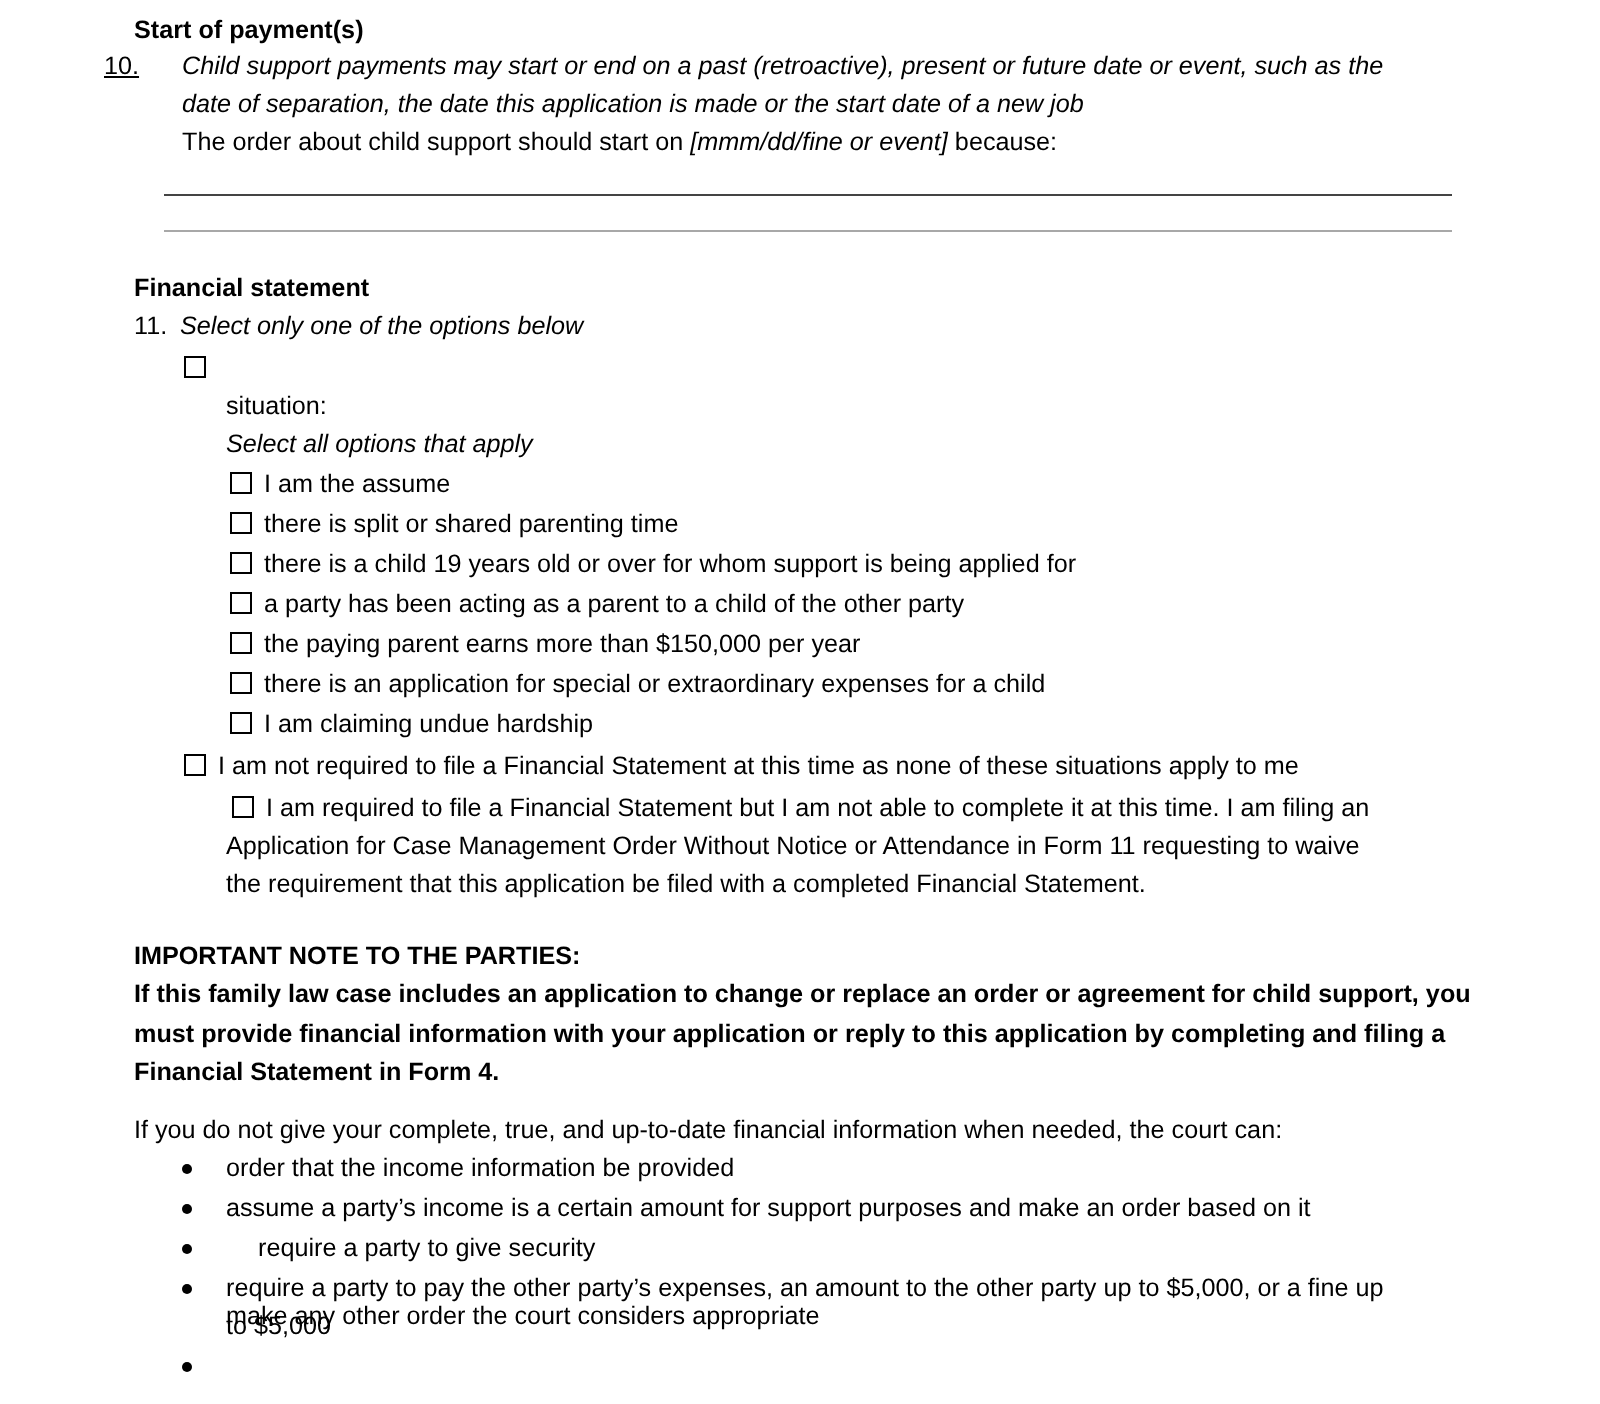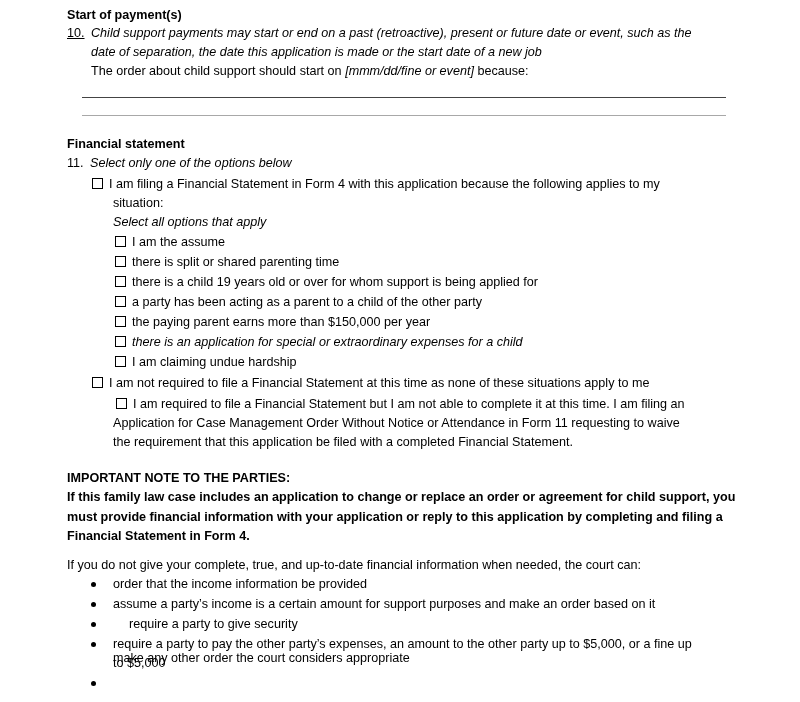--- a/index.html
+++ b/index.html
@@ -10,41 +10,41 @@
   .i { font-style:italic; }
   .cb { display:inline-block; width:9px; height:9px; border:1px solid #000; vertical-align:-1px; margin-right:6px; box-sizing:content-box; }
   .line1 { position:absolute; left:82px; width:644px; top:97px; height:0; border-top:1.3px solid #444; }
   .line2 { position:absolute; left:82px; width:644px; top:115px; height:0; border-top:1.6px solid #a8a8a8; }
   .bullet { position:absolute; width:5px; height:5px; border-radius:50%; background:#000; }
 </style>
 </head>
 <body>
 
 <div class="abs b" style="left:67px; top:7px;">Start of payment(s)</div>
-<div class="abs" style="left:67px; top:25px;text-decoration:underline;">10.</div>
+<div class="abs" style="left:52px; top:25px;text-decoration:underline;">10.</div>
 <div class="abs i" style="left:91px; top:25px;">Child support payments may start or end on a past (retroactive), present or future date or event, such as the</div>
 <div class="abs i" style="left:91px; top:44px;">date of separation, the date this application is made or the start date of a new job</div>
 <div class="abs" style="left:91px; top:63px;"><span>The order about child support should start on </span><span class="i">[mmm/dd/fine or event]</span><span> because:</span></div>
 <div class="line1"></div>
 <div class="line2"></div>
 
 <div class="abs b" style="left:67px; top:136px;">Financial statement</div>
 <div class="abs" style="left:67px; top:155px;">11.</div>
 <div class="abs i" style="left:90px; top:155px;">Select only one of the options below</div>
 
-<div class="abs" style="left:92px; top:176px;"><span class="cb"></span><span>I am filing a Financial Statement in Form 4 with this application because the following applies to my</span></div>
+<div class="abs" style="left:92px; top:176px;"><span class="cb"></span></div>
 <div class="abs" style="left:113px; top:195px;">situation:</div>
 <div class="abs i" style="left:113px; top:214px;">Select all options that apply</div>
 
 <div class="abs" style="left:115px; top:234px;"><span class="cb"></span><span>I am the assume</span></div>
 <div class="abs" style="left:115px; top:254px;"><span class="cb"></span><span>there is split or shared parenting time</span></div>
 <div class="abs" style="left:115px; top:274px;"><span class="cb"></span><span>there is a child 19 years old or over for whom support is being applied for</span></div>
 <div class="abs" style="left:115px; top:294px;"><span class="cb"></span><span>a party has been acting as a parent to a child of the other party</span></div>
 <div class="abs" style="left:115px; top:314px;"><span class="cb"></span><span>the paying parent earns more than $150,000 per year</span></div>
-<div class="abs" style="left:115px; top:334px;font-style:italic;"><span class="cb"></span><span>there is an application for special or extraordinary expenses for a child</span></div>
+<div class="abs" style="left:115px; top:334px;"><span class="cb"></span><span>there is an application for special or extraordinary expenses for a child</span></div>
 <div class="abs" style="left:115px; top:354px;"><span class="cb"></span><span>I am claiming undue hardship</span></div>
 
 <div class="abs" style="left:92px; top:375px;"><span class="cb"></span><span>I am not required to file a Financial Statement at this time as none of these situations apply to me</span></div>
 <div class="abs" style="left:92px; top:396px;padding-left:24px;"><span class="cb"></span><span>I am required to file a Financial Statement but I am not able to complete it at this time. I am filing an</span></div>
 <div class="abs" style="left:113px; top:415px;">Application for Case Management Order Without Notice or Attendance in Form 11 requesting to waive</div>
 <div class="abs" style="left:113px; top:434px;">the requirement that this application be filed with a completed Financial Statement.</div>
 
 <div class="abs b" style="left:67px; top:470px;">IMPORTANT NOTE TO THE PARTIES:</div>
 <div class="abs b" style="left:67px; top:489px;">If this family law case includes an application to change or replace an order or agreement for child support, you</div>
 <div class="abs b" style="left:67px; top:509px;">must provide financial information with your application or reply to this application by completing and filing a</div>

